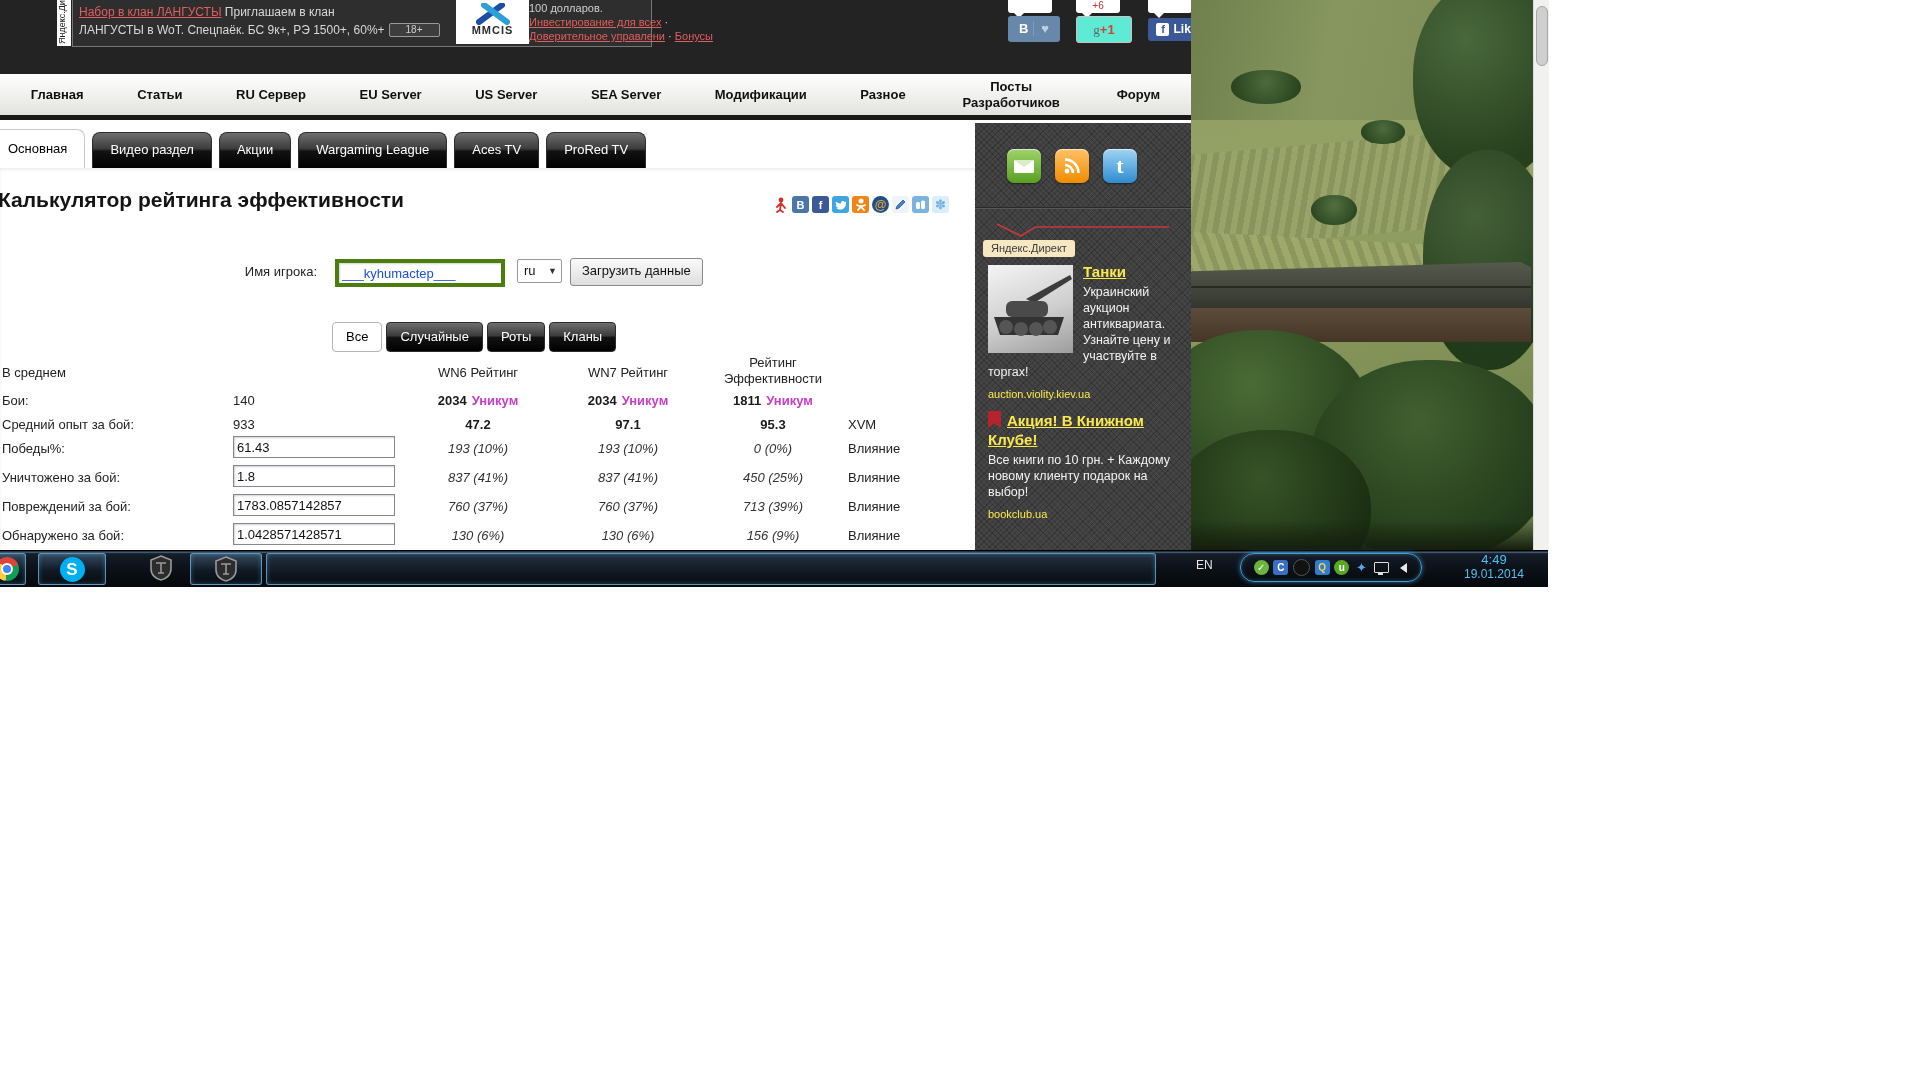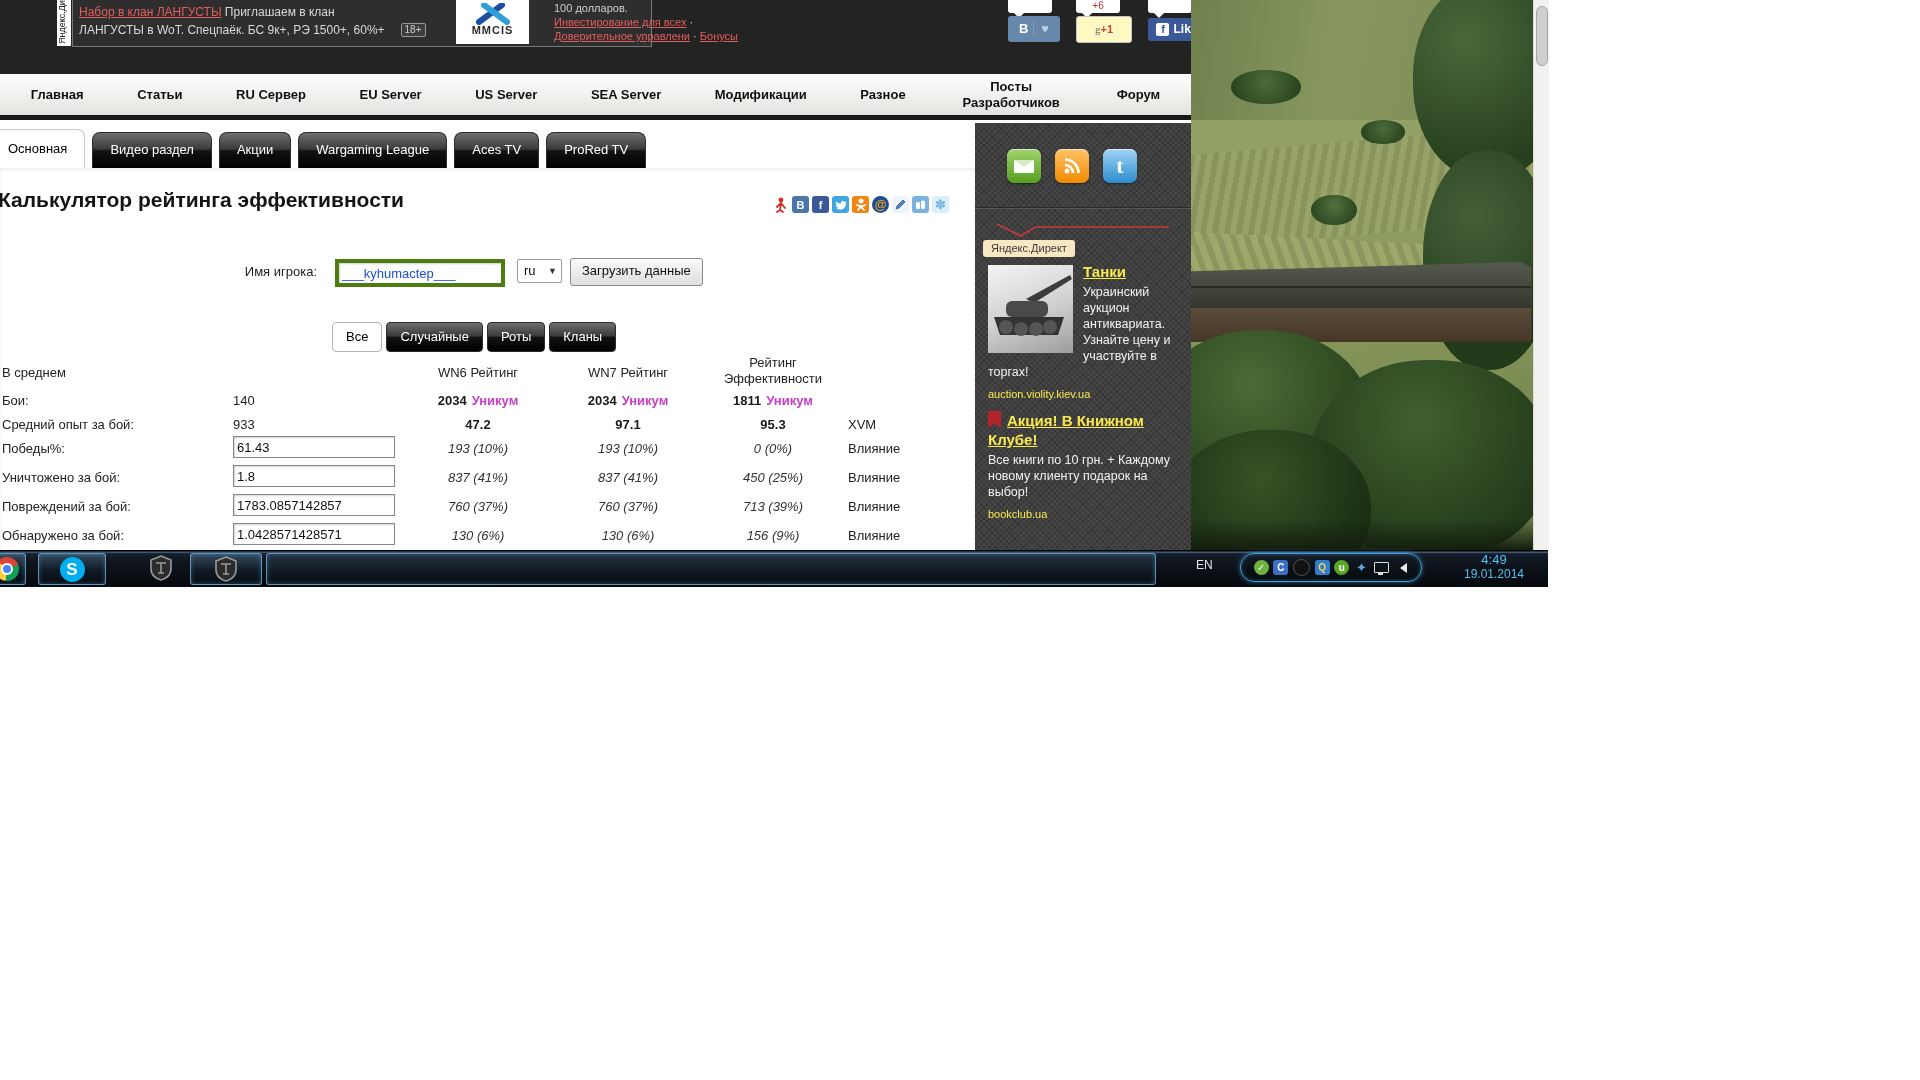--- a/index.html
+++ b/index.html
@@ -7,36 +7,36 @@
        font-family:"Liberation Sans","DejaVu Sans",sans-serif;overflow:hidden;}
   .abs{position:absolute;}
 
   
   #banner{left:0;top:0;width:1191px;height:74px;background:#232323;}
   #yx-strip{left:57px;top:0;width:14px;height:46px;background:#fff;overflow:hidden;}
   #yx-strip span{display:block;font-size:9px;color:#222;transform:rotate(-90deg) translateX(-44px);transform-origin:0 0;white-space:nowrap;width:46px;}
   #ad-box{left:72px;top:-1px;width:578px;height:46px;background:#2e2e2e;border:1px solid #777;}
   #clan-ad{left:6px;top:3px;font-size:12px;line-height:18px;color:#d8d8d8;white-space:nowrap;}
   #clan-ad .red{color:#e25d5d;text-decoration:underline;cursor:pointer;}
-  #clan-ad .age{display:inline-block;border:1px solid #999;background:#3d3d3d;color:#ccc;font-size:10px;line-height:12px;padding:0 3px;border-radius:2px;margin-left:16px;vertical-align:1px;}
+  #clan-ad .age{display:inline-block;border:1px solid #999;background:#3d3d3d;color:#ccc;font-size:10px;line-height:12px;padding:0 16px;border-radius:2px;margin-left:4px;vertical-align:1px;}
   #mmcis-box{left:383px;top:0;width:73px;height:44px;background:#fff;text-align:center;}
   #mmcis-logo{margin:3px auto 0;display:block;}
   #mmcis-box .mm{font-weight:bold;font-size:11px;color:#2d2d2d;letter-spacing:1px;line-height:10px;}
-  #mmcis-text{left:481px;top:1px;font-size:11px;line-height:14px;color:#cfcfcf;white-space:nowrap;}
+  #mmcis-text{left:456px;top:1px;font-size:11px;line-height:14px;color:#cfcfcf;white-space:nowrap;}
   #mmcis-text .rl{color:#e25d5d;text-decoration:underline;cursor:pointer;}
 
   
   #top-social{left:1008px;top:0;width:200px;height:46px;}
   .bub{position:absolute;top:0;height:13px;background:#fff;border-radius:0 0 3px 3px;color:#b33;font-size:10px;text-align:center;line-height:12px;}
   .bub:after{content:"";position:absolute;left:6px;bottom:-5px;border:5px solid transparent;border-top-color:#fff;border-bottom:0;}
   #btn-vk{left:0;top:16px;width:52px;height:26px;background:#6787ab;border-radius:3px;color:#fff;
           font-weight:bold;font-size:13px;line-height:26px;text-align:center;cursor:pointer;}
   #btn-vk .hrt{color:#bcd0e4;border-left:1px solid #7e9cc0;padding-left:7px;margin-left:5px;font-weight:normal;}
-  #btn-gp{left:68px;top:16px;width:54px;height:25px;background:#fef9c3;border:1px solid #c6c6c6;border-radius:3px;
-          text-align:center;line-height:25px;font-size:11px;color:#666;cursor:pointer;font-family:"Liberation Serif",serif;}
+  #btn-gp{left:68px;top:16px;width:54px;height:25px;background:#5eead4;border:1px solid #c6c6c6;border-radius:3px;
+          text-align:center;line-height:25px;font-size:13px;color:#666;cursor:pointer;font-family:"Liberation Serif",serif;}
   #btn-gp b{color:#d0452e;font-family:"Liberation Sans",sans-serif;font-weight:bold;}
   #btn-fb{left:140px;top:18px;width:58px;height:23px;background:#3b5998;border-radius:3px;color:#fff;cursor:pointer;
           font-size:12px;font-weight:bold;line-height:23px;text-align:center;}
   #btn-fb .fsq{display:inline-block;background:#fff;color:#3b5998;width:13px;height:13px;line-height:13px;border-radius:2px;margin-right:4px;font-size:11px;}
 
   
   #nav{left:0;top:74px;width:1191px;height:46px;border-bottom:5px solid #191919;
        background:linear-gradient(#ffffff,#eeeeec 60%,#e2e2df);display:flex;align-items:center;
        justify-content:space-around;padding:0 4px;box-sizing:border-box;}
   .nav-it{font-size:13px;font-weight:bold;color:#101010;cursor:pointer;white-space:nowrap;text-align:center;}

